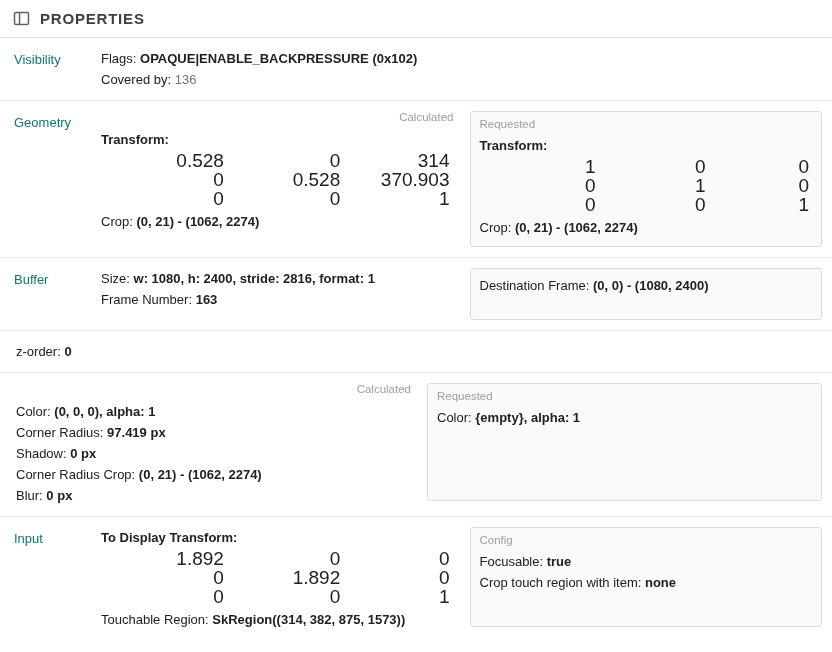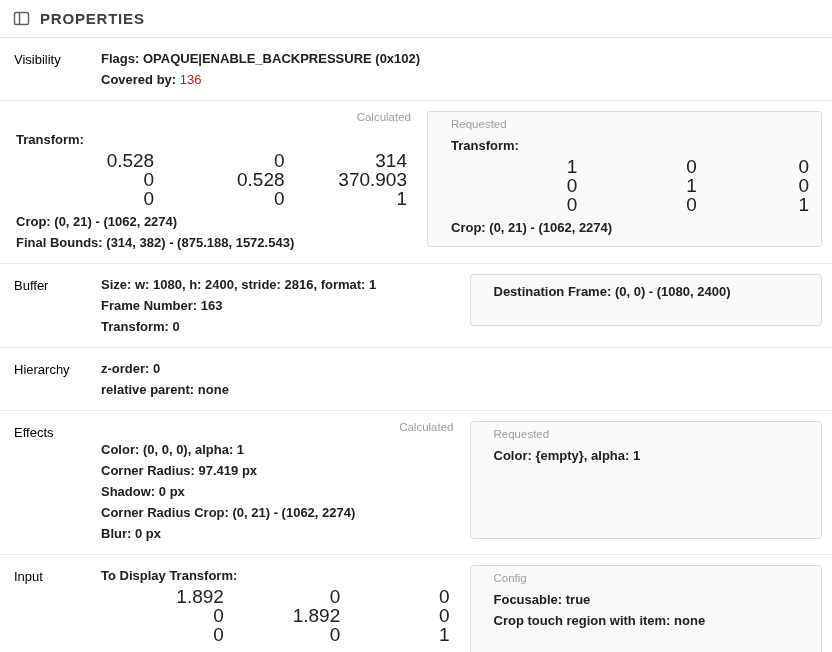--- a/index.html
+++ b/index.html
@@ -38,59 +38,59 @@
   
   .row {
     display: flex;
     border-bottom: 1px solid #e8eaed;
     padding: 10px 10px 10px 10px;
   }
   .row-label {
     width: 85px;
     min-width: 85px;
     font-size: 13px;
-    color: #000000;
+    color: #0f766e;
     padding-top: 4px;
     padding-left: 4px;
   }
   .row-body {
     flex: 1;
     display: flex;
     gap: 10px;
   }
   .col {
     flex: 1 1 0;
     min-width: 0;
   }
   .col.left { padding-left: 6px; padding-right: 6px; }
 
   .panel {
     border: 1px solid #dadce0;
     border-radius: 3px;
-    padding: 6px 8px 8px 23px;
+    padding: 6px 8px 8px 9px;
     background: #fafafa;
     min-height: 20px;
   }
   .panel-title, .sub-title {
     font-size: 11.5px;
     color: #9aa0a6;
     margin-bottom: 5px;
   }
   .sub-title { margin-bottom: 6px; text-align: right; }
 
   .kv {
     font-size: 13px;
     line-height: 21px;
     color: #202124;
     word-wrap: break-word;
   }
-  .kv b { font-weight: bold; }
+  .kv b { font-weight: normal; }
   .kv .val { font-weight: bold; }
   .link {
-    color: #b91c1c;
+    color: #737373;
     cursor: pointer;
   }
 
   
   .matrix {
     width: 100%;
     font-size: 19px;
     line-height: 19px;
     border-collapse: collapse;
     margin: 1px 0 3px 0;
@@ -129,20 +129,21 @@
         </div>
         <div class="kv">
           <b>Covered by:</b>
           <span class="link">136</span>
         </div>
       </div>
     </div>
   </div>
 
   <div class="row">
+    <div class="row-label">Geometry</div>
     <div class="row-body">
       <div class="col left">
         <div class="sub-title">Calculated</div>
         <div class="kv" style="font-weight:bold">Transform:</div>
         <table class="matrix">
           <tbody>
               <tr>
             <td>0.528</td>
             <td>0</td>
             <td>314</td>
@@ -155,24 +156,20 @@
           <tr>
             <td>0</td>
             <td>0</td>
             <td>1</td>
           </tr>
         </tbody>
           </table>
         <div class="kv">
           <b>Crop:</b>
           <span class="val">(0, 21) - (1062, 2274)</span>
-        </div>
-        <div class="kv">
-          <b>Final Bounds:</b>
-          <span class="val">(314, 382) - (875.188, 1572.543)</span>
         </div>
       </div>
 
       <div class="col">
         <div class="panel">
           <div class="panel-title">Requested</div>
           <div class="kv" style="font-weight:bold">Transform:</div>
           <table class="matrix">
             <tbody>
                 <tr>
@@ -206,54 +203,44 @@
     <div class="row-body">
       <div class="col left">
         <div class="kv">
           <b>Size:</b>
           <span class="val">w: 1080, h: 2400, stride: 2816, format: 1</span>
         </div>
         <div class="kv">
           <b>Frame Number:</b>
           <span class="val">163</span>
         </div>
-        <div class="kv">
-          <b>Transform:</b>
-          <span class="val">0</span>
-        </div>
       </div>
       <div class="col">
         <div class="panel" style="min-height:52px">
           <div class="kv">
             <b>Destination Frame:</b>
             <span class="val">(0, 0) - (1080, 2400)</span>
           </div>
         </div>
       </div>
     </div>
   </div>
 
   <div class="row">
-    <div class="row-label">Hierarchy</div>
     <div class="row-body">
       <div class="col left">
         <div class="kv">
           <b>z-order:</b>
           <span class="val">0</span>
         </div>
-        <div class="kv">
-          <b>relative parent:</b>
-          <span class="val">none</span>
-        </div>
-      </div>
-    </div>
-  </div>
-
-  <div class="row">
-    <div class="row-label">Effects</div>
+      </div>
+    </div>
+  </div>
+
+  <div class="row">
     <div class="row-body">
       <div class="col left">
         <div class="sub-title">Calculated</div>
         <div class="kv">
           <b>Color:</b>
           <span class="val">(0, 0, 0), alpha: 1</span>
         </div>
         <div class="kv">
           <b>Corner Radius:</b>
           <span class="val">97.419 px</span>

